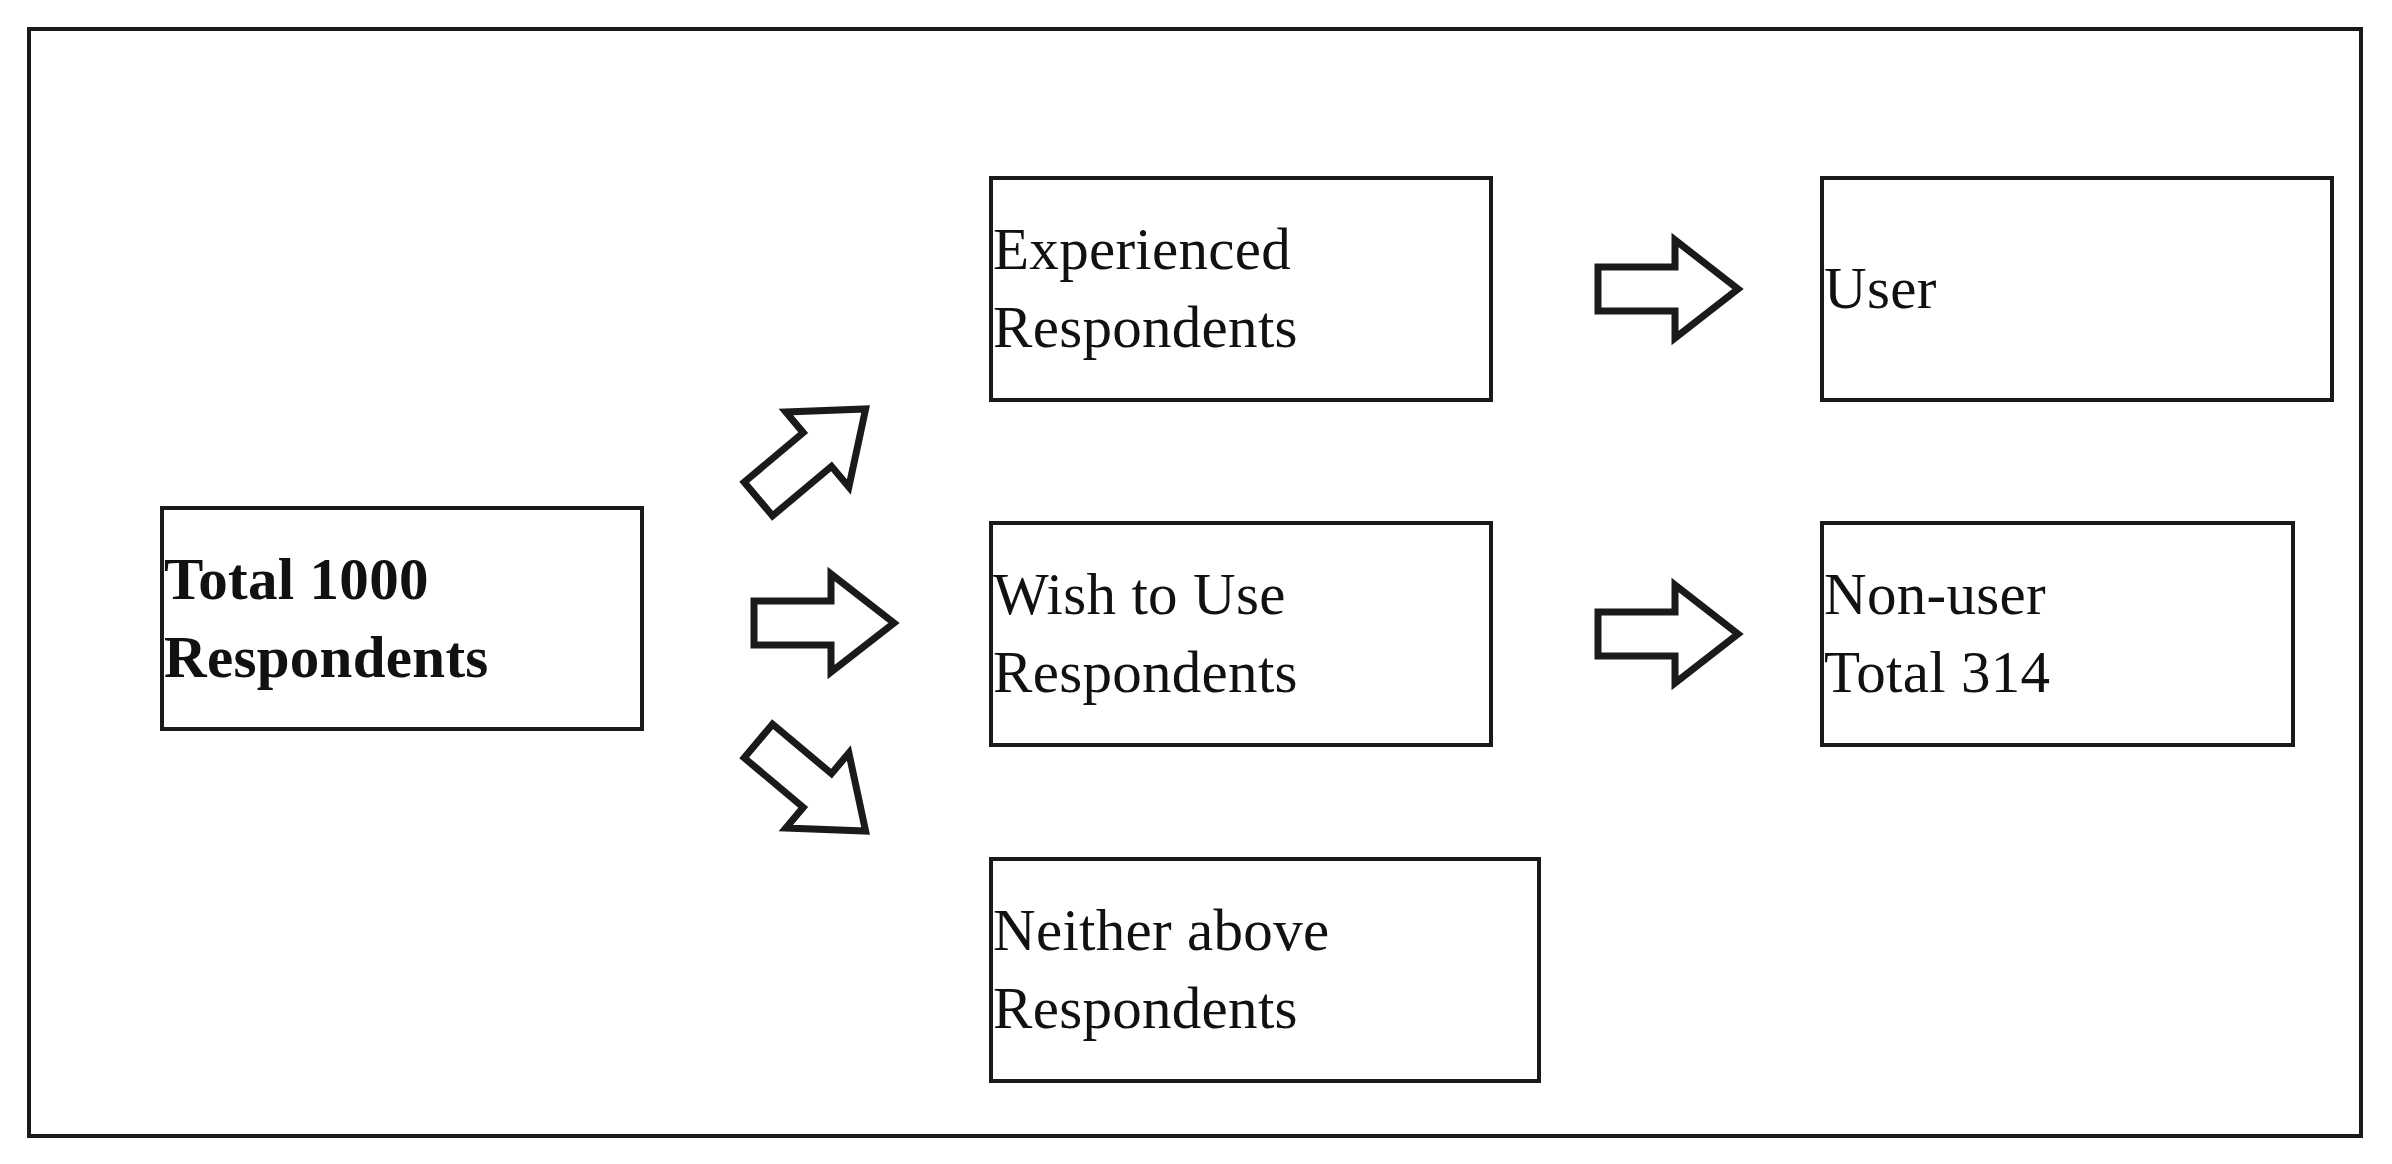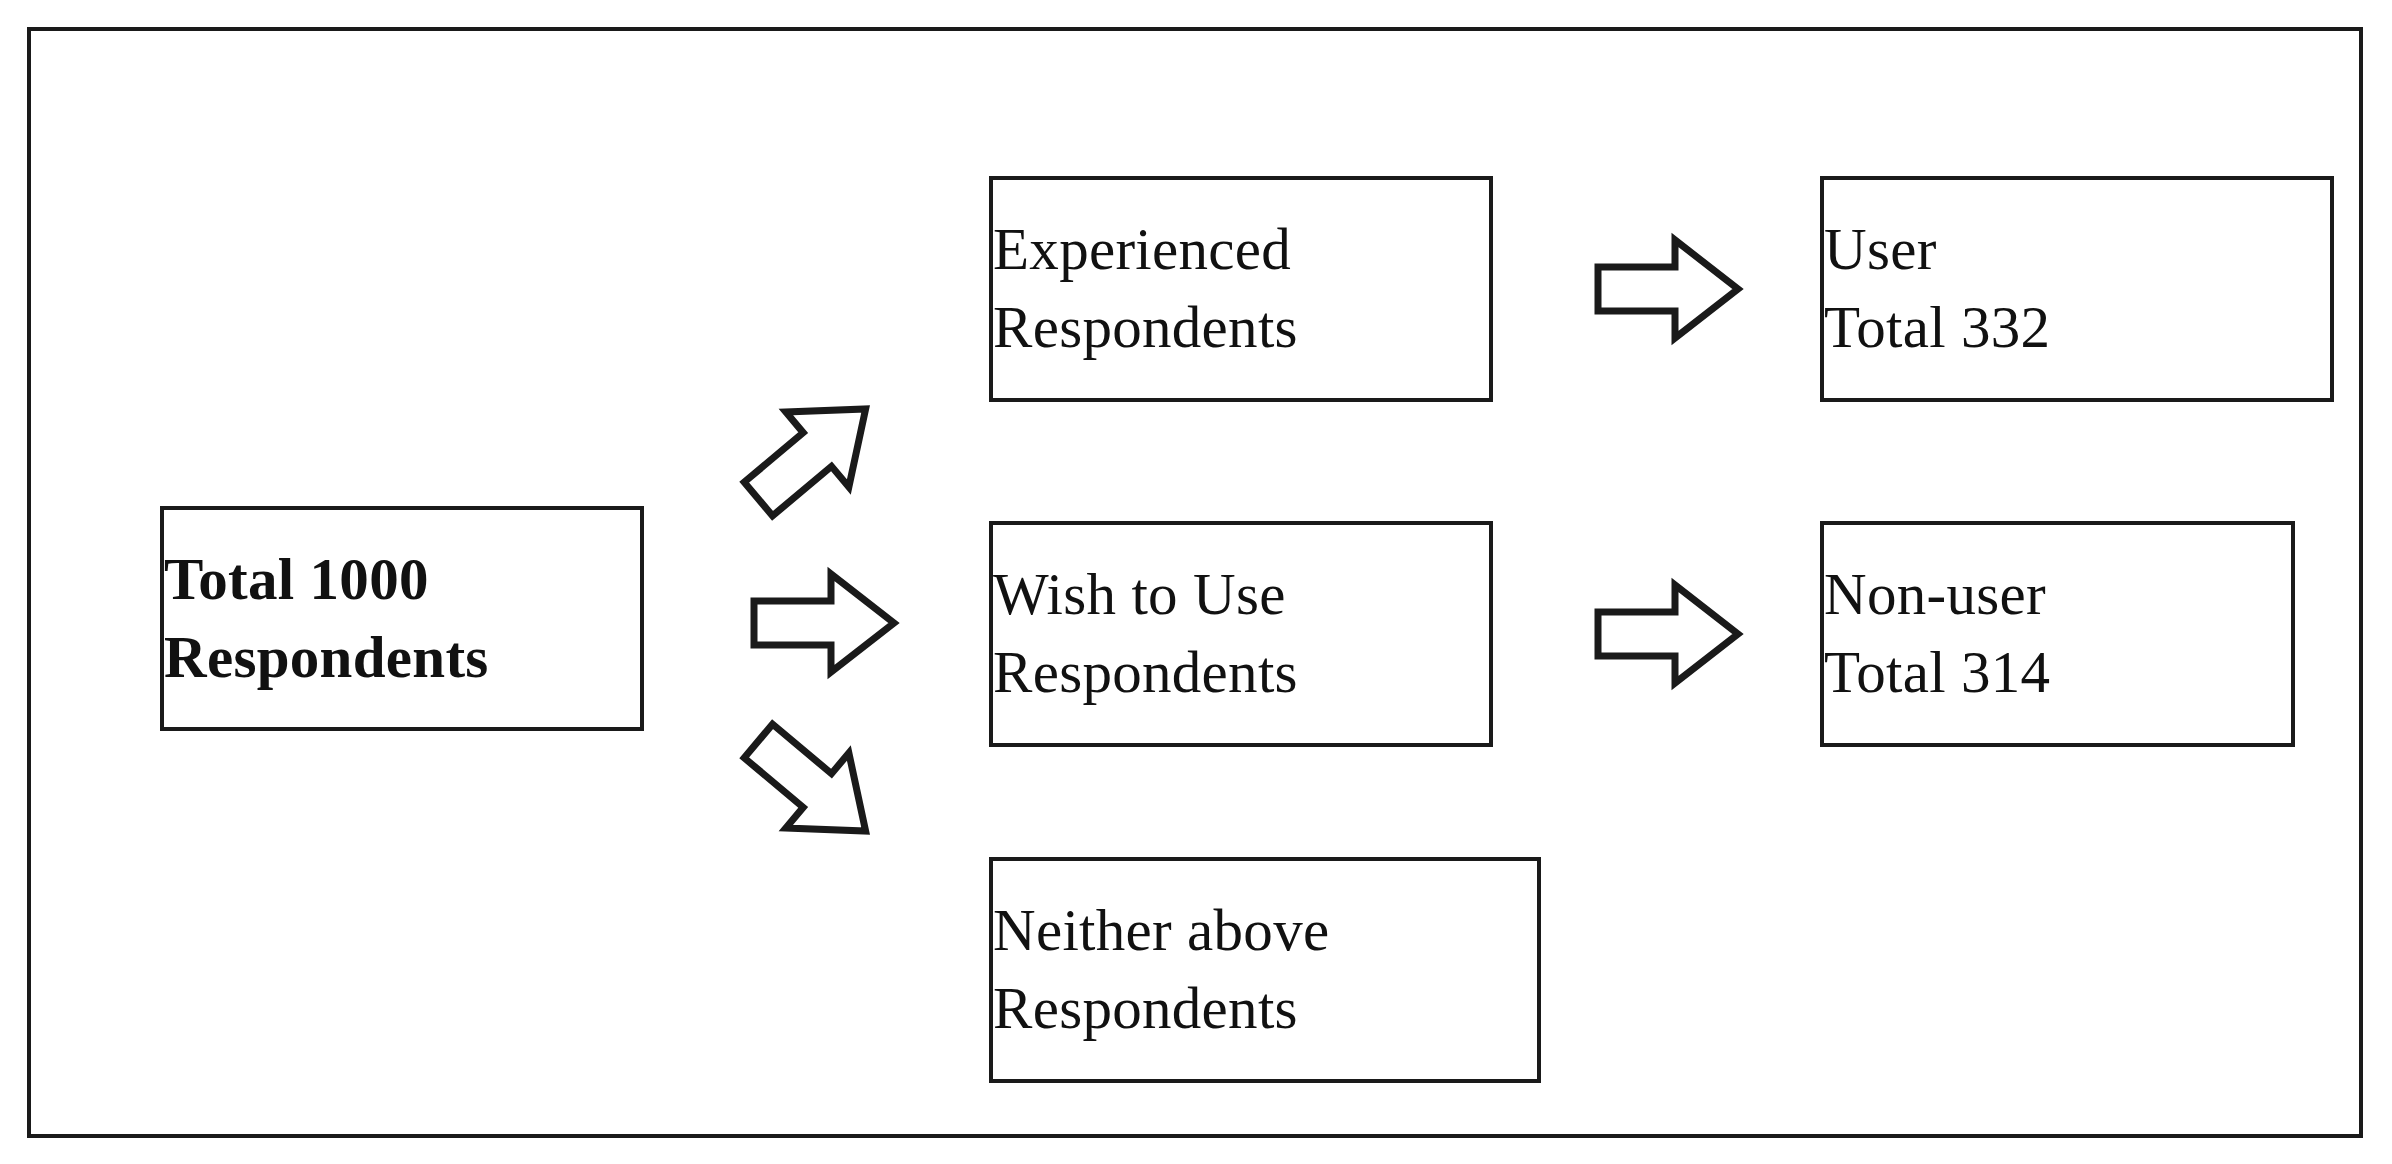--- a/index.html
+++ b/index.html
@@ -148,21 +148,20 @@
     </div>
 
     <div class="arrow" id="arrow-to-nonuser">
       <svg viewBox="0 0 150 110" preserveAspectRatio="none" aria-hidden="true">
         <polygon points="5,33 82,33 82,6 145,55 82,104 82,77 5,77"></polygon>
       </svg>
     </div>
 
     <div class="node-box" id="box-user">
       <span class="node-line">User</span>
-      <span class="node-line">Total 332</span>
     </div>
 
     <div class="node-box" id="box-nonuser">
       <span class="node-line">Non-user</span>
       <span class="node-line">Total 314</span>
     </div>
 
   </div>
 </div>
 

